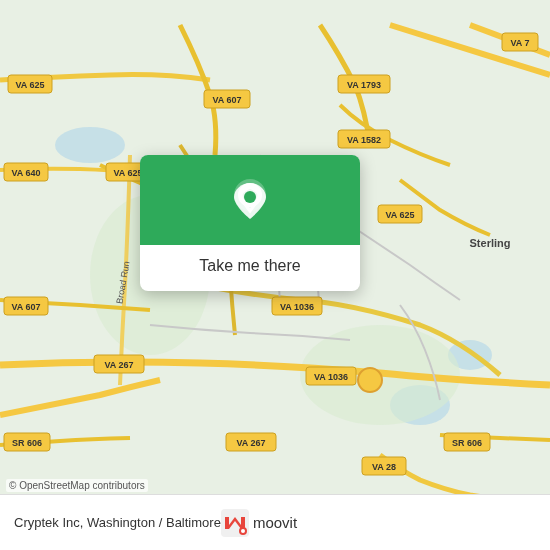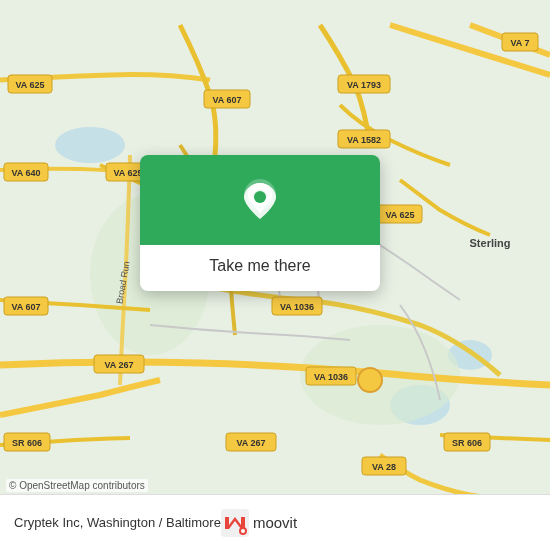--- a/index.html
+++ b/index.html
@@ -77,21 +77,21 @@
       font-size: 15px;
       font-weight: normal;
       color: #333;
     }
 
     
     #popup-card {
       position: absolute;
       top: 155px;
       left: 140px;
-      width: 240px;
+      width: 220px;
       background: white;
       border-radius: 8px;
       box-shadow: 0 4px 16px rgba(0,0,0,0.25);
       overflow: hidden;
     }
 
     #popup-green-top {
       background: #2eaa5a;
       height: 90px;
       display: flex;

